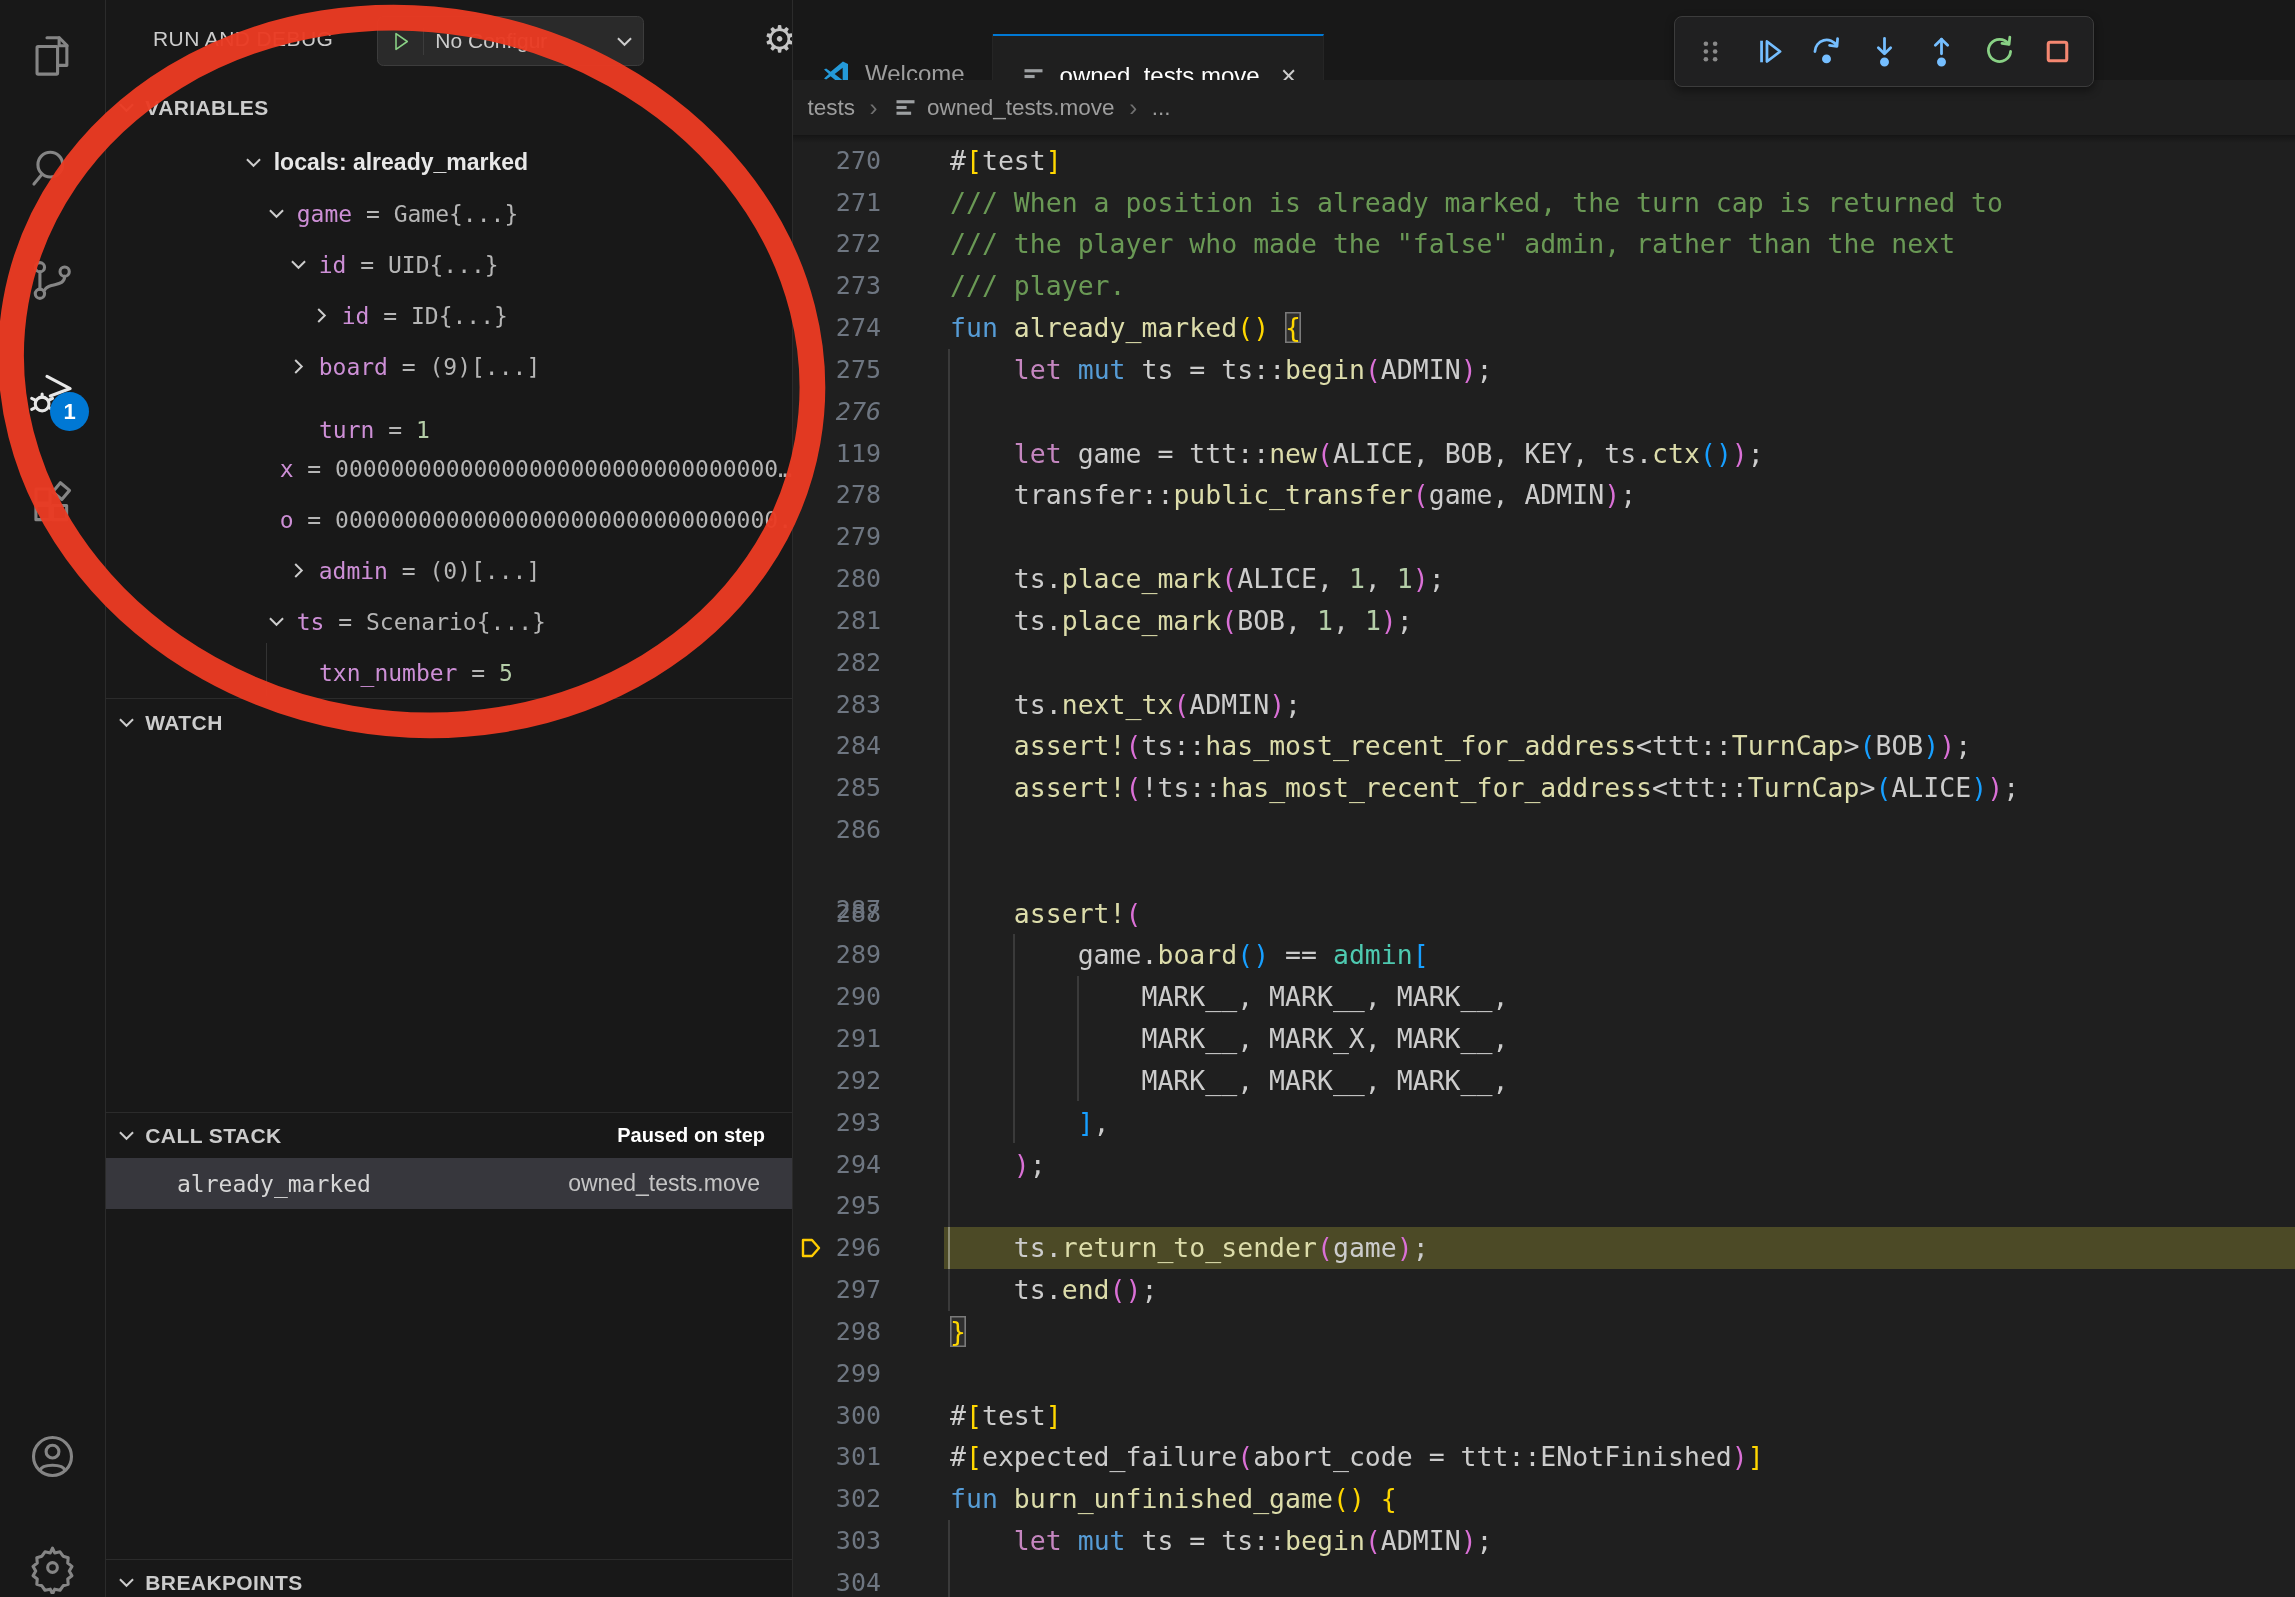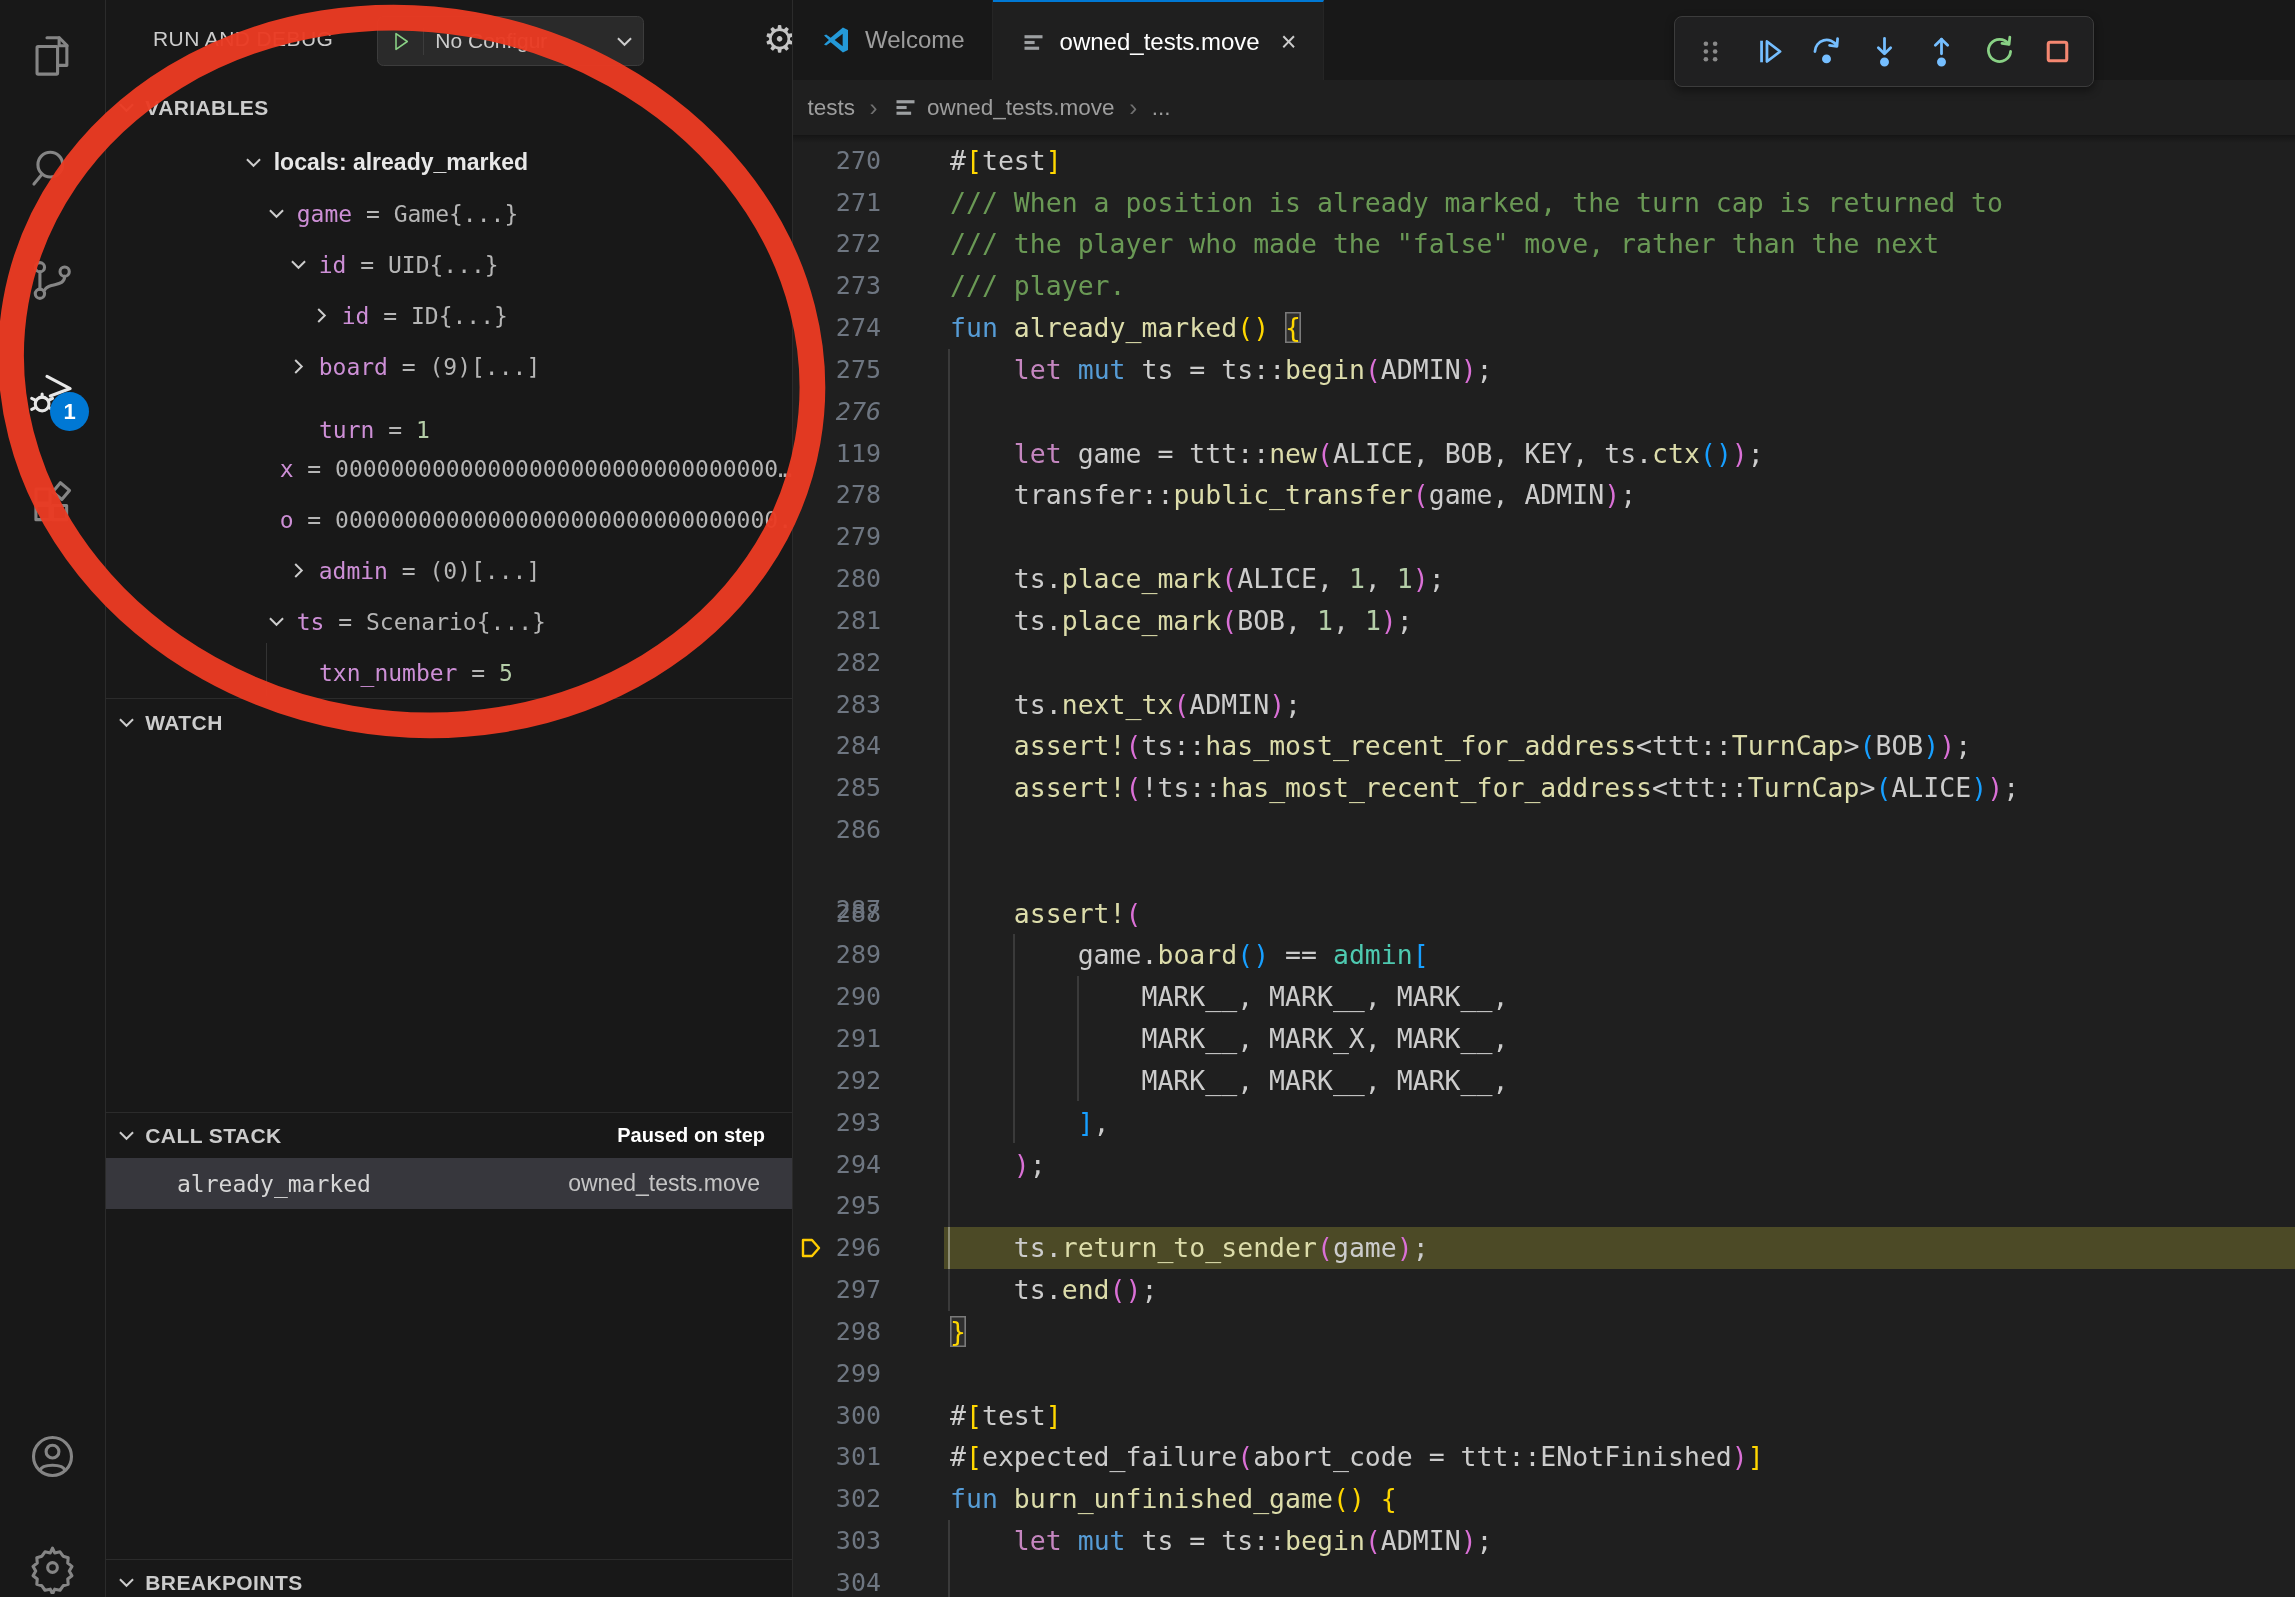--- a/index.html
+++ b/index.html
@@ -38,21 +38,21 @@
   #var-guide{position:absolute;left:161px;top:643px;width:0.8px;height:53px;background:#333333;}
 
   .cs-row{position:absolute;left:0;width:687px;height:51px;background:#37373d;display:flex;align-items:center;cursor:pointer;}
   .cs-fn{font-size:23px;color:#d6d6d6;margin-left:72px;font-family:"DejaVu Sans Mono",monospace;}
   .cs-file{position:absolute;right:32px;font-size:23px;color:#c5c5c5;}
 
   
   #editor{position:absolute;left:793px;top:0;right:0;height:1597px;background:#1f1f1f;}
   #tabbar{position:absolute;left:0;top:0;right:0;height:80px;background:#181818;display:flex;z-index:2;}
   .tab{height:80px;display:flex;align-items:center;padding:0 27px;background:#181818;color:#9d9d9d;font-size:24px;
-       border-right:0.8px solid #252525;cursor:pointer;position:relative;}
+       border-right:0.8px solid #252525;cursor:pointer;position:relative;margin-top:34px;}
   .tab .icn{margin-right:13px;}
   .tab.active{background:#1f1f1f;color:#ffffff;border-top:2.4px solid #0078d4;}
   .tab .close{margin-left:21px;font-size:27px;color:#cccccc;cursor:pointer;}
   #breadcrumbs{position:absolute;left:0;top:80px;right:0;height:55px;display:flex;align-items:center;font-size:22.5px;color:#9d9d9d;z-index:2;background:#1f1f1f;}
   #breadcrumbs .item{margin-left:14.5px;cursor:pointer;display:flex;align-items:center;}
   #breadcrumbs .item .icn{margin-right:8px;}
   #breadcrumbs .sep{margin-left:14.5px;color:#707070;font-size:24px;}
   #crumb-shadow{position:absolute;left:0;top:135px;right:0;height:8px;background:linear-gradient(#00000055,transparent);z-index:2;}
 
   #codearea{position:absolute;left:0;top:135px;right:0;bottom:0;overflow:hidden;
@@ -287,21 +287,21 @@
         <span class="item">
           <span>...</span>
         </span>
       </div>
     <div id="crumb-shadow"></div>
     <div id="codearea">
       <div id="cur-line-bg" style="top: 1092px;"></div>
       <div id="code-lines">
           <div class="code-row" style="top: 4.8px;"><span class="ln">270</span><span class="code"><span class="f">#</span><span class="g">[</span><span class="f">test</span><span class="g">]</span></span></div>
           <div class="code-row" style="top: 47px;"><span class="ln">271</span><span class="code"><span class="m">/// When a position is already marked, the turn cap is returned to</span></span></div>
-          <div class="code-row" style="top: 88px;"><span class="ln">272</span><span class="code"><span class="m">/// the player who made the "false" move, rather than the next</span></span></div>
+          <div class="code-row" style="top: 88px;"><span class="ln">272</span><span class="code"><span class="m">/// the player who made the "false" admin, rather than the next</span></span></div>
           <div class="code-row" style="top: 130px;"><span class="ln">273</span><span class="code"><span class="m">/// player.</span></span></div>
           <div class="code-row" style="top: 172px;"><span class="ln">274</span><span class="code"><span class="k">fun </span><span class="y">already_marked</span><span class="g">()</span><span class="f"> </span><span class="gx">{</span></span></div>
           <div class="code-row" style="top: 214px;"><span class="ln">275</span><span class="code"><span class="f">    </span><span class="c">let</span><span class="f"> </span><span class="k">mut</span><span class="f"> ts = ts::</span><span class="y">begin</span><span class="p">(</span><span class="f">ADMIN</span><span class="p">)</span><span class="f">;</span></span></div>
           <div class="code-row" style="top: 256px; font-style: italic;"><span class="ln">276</span><span class="code"></span></div>
           <div class="code-row" style="top: 298px;"><span class="ln">119</span><span class="code"><span class="f">    </span><span class="c">let</span><span class="f"> game = ttt::</span><span class="y">new</span><span class="p">(</span><span class="f">ALICE, BOB, KEY, ts.</span><span class="y">ctx</span><span class="b">()</span><span class="p">)</span><span class="f">;</span></span></div>
           <div class="code-row" style="top: 339px;"><span class="ln">278</span><span class="code"><span class="f">    transfer::</span><span class="y">public_transfer</span><span class="p">(</span><span class="f">game, ADMIN</span><span class="p">)</span><span class="f">;</span></span></div>
           <div class="code-row" style="top: 381px;"><span class="ln">279</span><span class="code"></span></div>
           <div class="code-row" style="top: 423px;"><span class="ln">280</span><span class="code"><span class="f">    ts.</span><span class="y">place_mark</span><span class="p">(</span><span class="f">ALICE, </span><span class="n">1</span><span class="f">, </span><span class="n">1</span><span class="p">)</span><span class="f">;</span></span></div>
           <div class="code-row" style="top: 465px;"><span class="ln">281</span><span class="code"><span class="f">    ts.</span><span class="y">place_mark</span><span class="p">(</span><span class="f">BOB, </span><span class="n">1</span><span class="f">, </span><span class="n">1</span><span class="p">)</span><span class="f">;</span></span></div>
           <div class="code-row" style="top: 507px;"><span class="ln">282</span><span class="code"></span></div>

